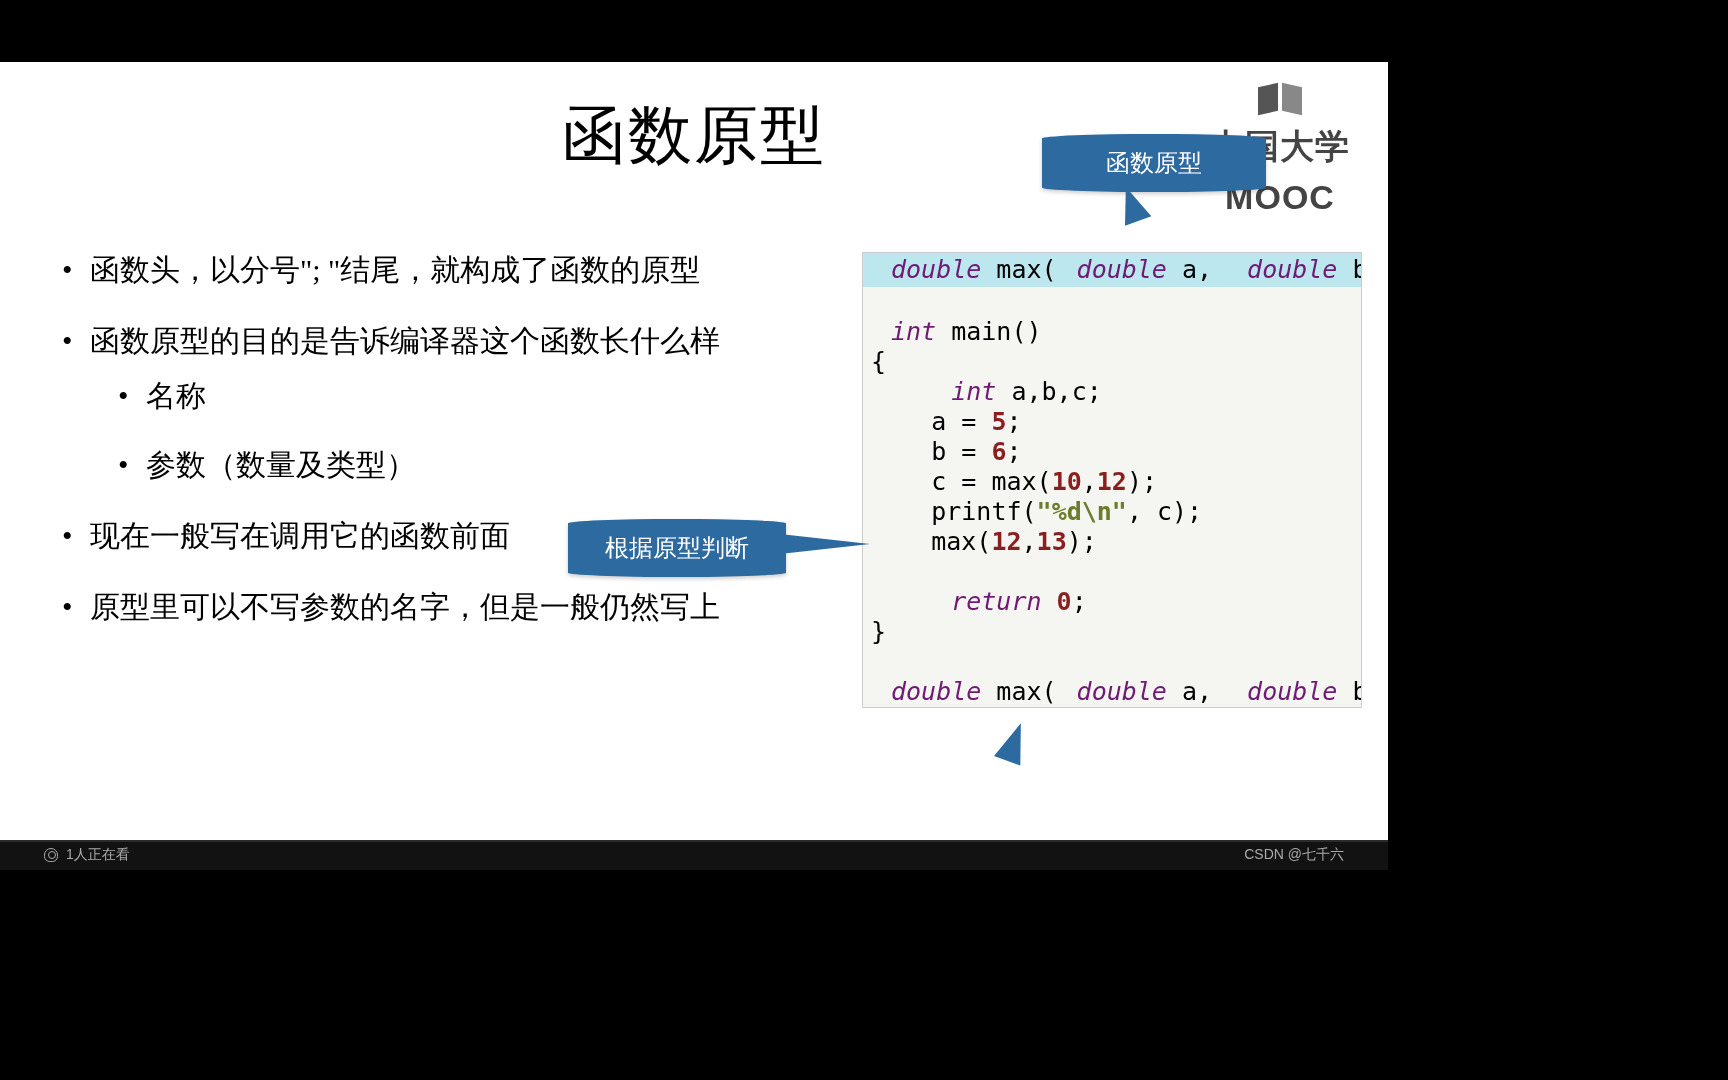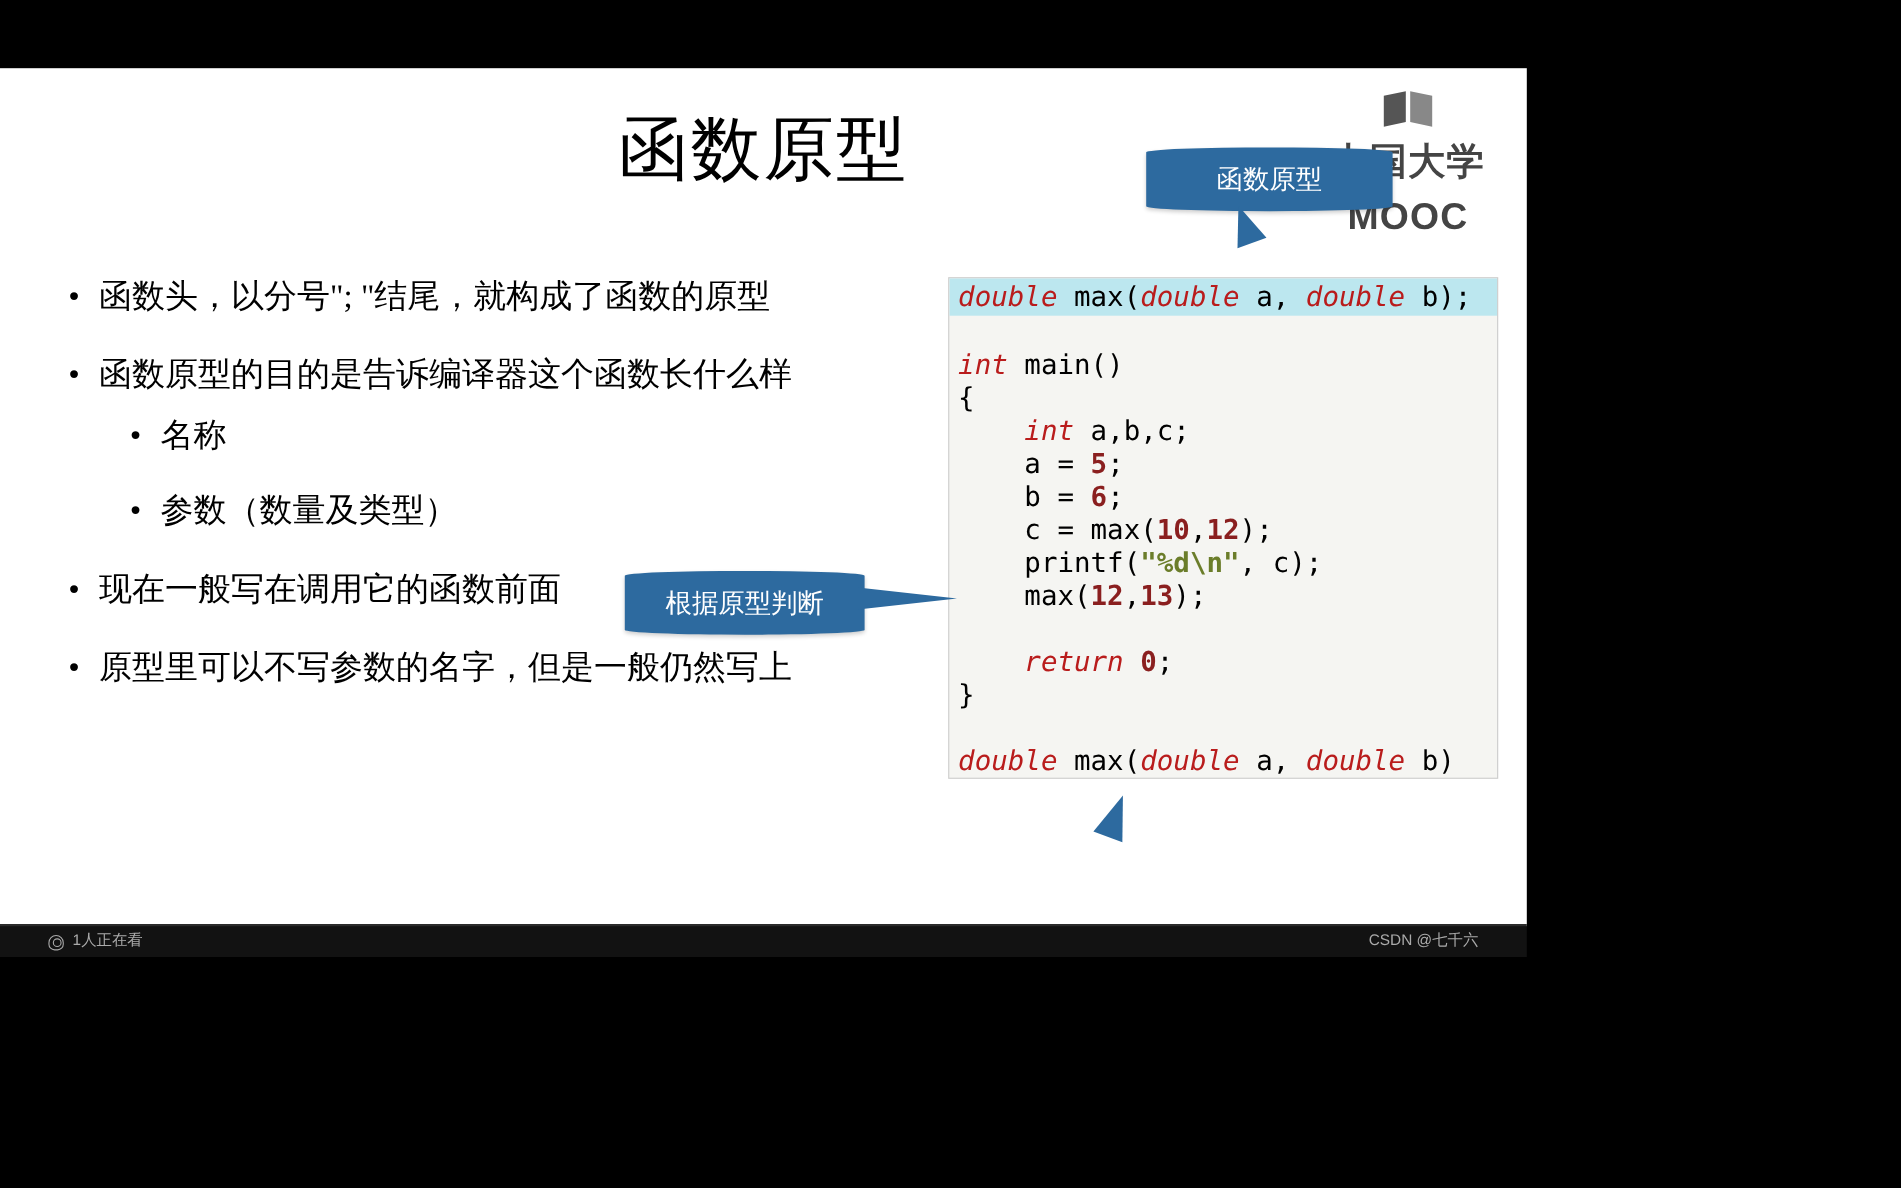--- a/index.html
+++ b/index.html
@@ -76,21 +76,21 @@
     line-height: 30px;
     white-space: pre;
     overflow: hidden;
   }
   .code-box .hl-line {
     background: #bce7ef;
     display: block;
     padding: 2px 8px 2px 8px;
   }
   .code-box .plain { display: block; padding: 0 8px; }
-  .kw { color: #b91c1c; font-style: italic; }
+  .kw { color: #701a75; font-style: italic; margin-left: 20px; }
   .num, .lit { color: #8a1f1f; font-weight: bold; }
   .str { color: #6b7d2a; font-weight: bold; }
 
   .callout {
     position: absolute;
     background: #2d6a9f;
     color: #fff;
     border-radius: 50%;
     display: flex;
     align-items: center;
@@ -161,21 +161,21 @@
     width: 1388px;
     height: 30px;
     background: rgba(20,20,20,0.9);
     color: #aaa;
     font-size: 14px;
     display: flex;
     align-items: center;
     padding: 0 44px;
     justify-content: space-between;
   }
-  .bottom-bar .left { display: flex; align-items: flex-end; gap: 8px; }
+  .bottom-bar .left { display: flex; align-items: center; gap: 8px; }
   .person-icon {
     width: 14px; height: 14px;
     border: 1.5px solid #aaa;
     border-radius: 50% 50% 40% 40%;
     position: relative;
   }
   .person-icon::after {
     content: "";
     position: absolute;
     top: 2px; left: 3px;

